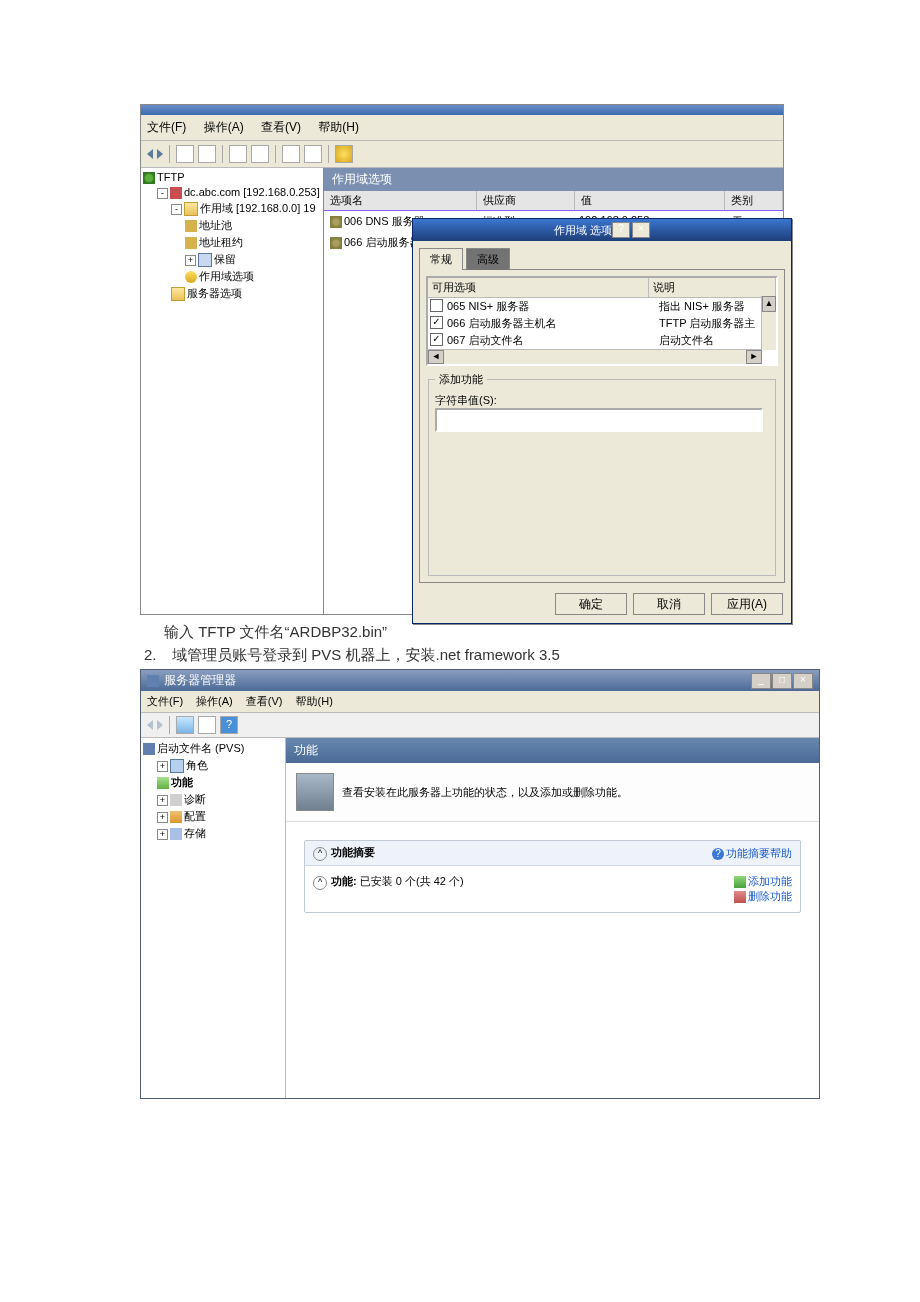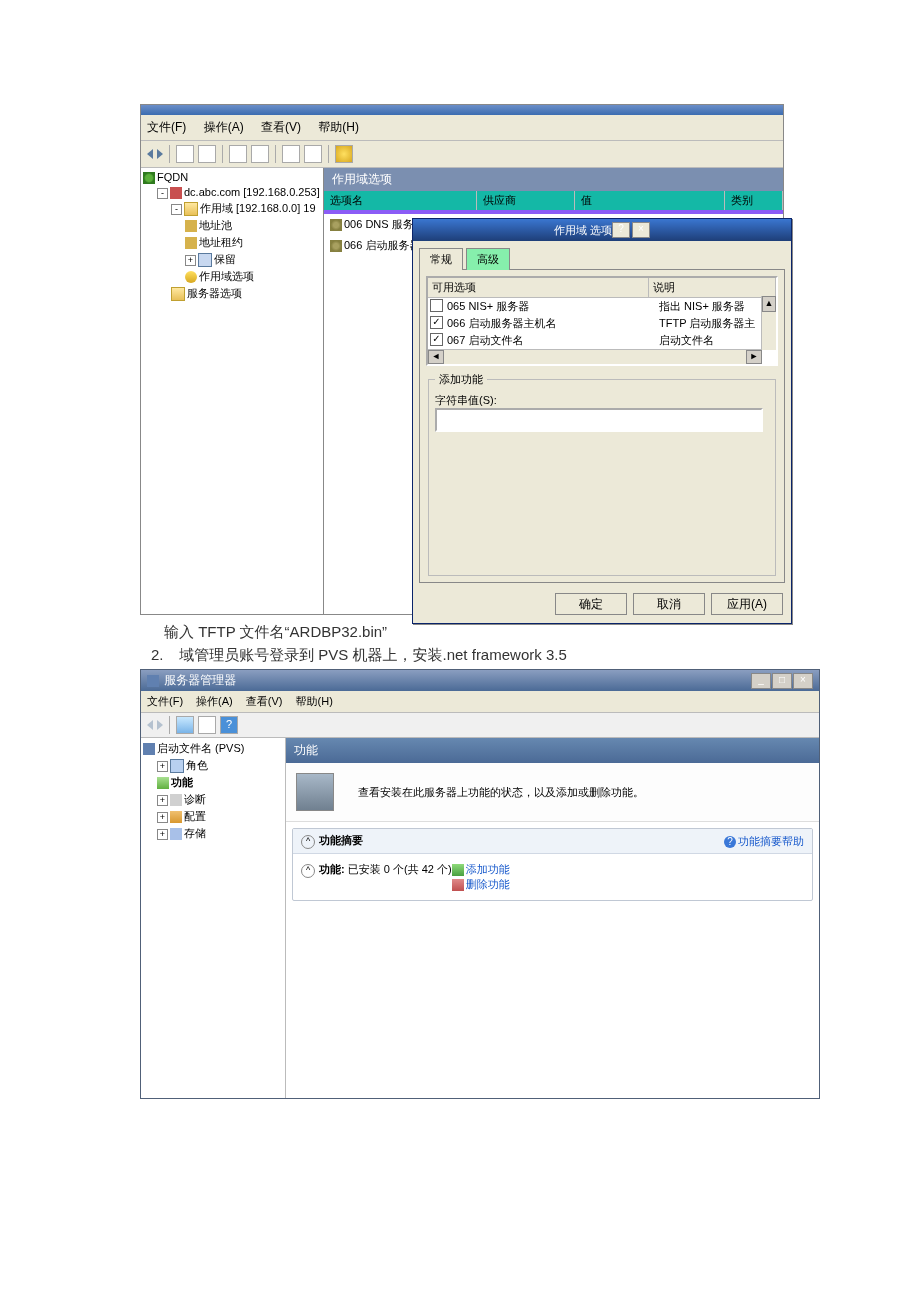--- a/index.html
+++ b/index.html
@@ -26,34 +26,34 @@
   .i-globe{background:radial-gradient(circle,#5bb03a 40%,#2f7a1e 60%)}
   .i-server{background:#c84f4f}
   .i-folder{background:linear-gradient(#ffe8a0,#e8c058);border:1px solid #c0a030}
   .i-folder-r{background:#d6b24c}
   .i-res{background:#c8d8f0;border:1px solid #5a7a9e}
   .i-opt{background:linear-gradient(#ffe060,#d8a820);border-radius:50%}
   .box{display:inline-block;width:9px;height:9px;border:1px solid #888;text-align:center;line-height:8px;font-size:9px;margin-right:2px;vertical-align:middle;background:#fff}
 
   .rpane{flex:1;background:#fff;display:flex;flex-direction:column;font-size:11px;position:relative}
   .paneltitle{background:#7b8fb0;color:#fff;padding:3px 8px;font-size:12px}
-  .listhdr{display:flex;background:#14b8a6;border-bottom:4px solid #8b5cf6}
+  .listhdr{display:flex;background:#e5e5e5;border-bottom:1px solid #8b5cf6}
   .lh{border-right:1px solid #bbb;padding:2px 6px}
   .c-name{width:140px}.c-vendor{width:85px}.c-val{flex:1}.c-cls{width:45px}
   .listrow{display:flex;padding:1px 0}
   .listrow .lh{border:none}
   .gear{display:inline-block;width:12px;height:12px;background:radial-gradient(circle,#a8a060 30%,#868040 60%);margin-right:2px;vertical-align:middle}
 
   
   .dlg{position:absolute;left:88px;top:50px;width:378px;border:1px solid #0a246a;background:#ece9d8;box-shadow:1px 1px 0 #888}
   .dlg-t{background:linear-gradient(#3a76d0,#1e3e78);color:#fff;padding:3px 22px;display:flex;justify-content:center;align-items:center}
   .dlg-t .btns{display:flex;gap:2px}
   .xbtn{width:16px;height:14px;background:#ece9d8;border:1px solid #888;font-size:10px;text-align:center;line-height:12px}
   .tabbar{padding:6px 6px 0 6px}
-  .tab{display:inline-block;padding:3px 10px;border:1px solid #888;border-bottom:none;background:#86efac;position:relative;top:1px}
+  .tab{display:inline-block;padding:3px 10px;border:1px solid #888;border-bottom:none;background:#737373;position:relative;top:1px}
   .tab.on{background:#ece9d8;z-index:2}
   .tabpanel{margin:0 6px 6px 6px;border:1px solid #888;background:#ece9d8;padding:6px}
   .optlist{border:2px inset #fff;background:#fff;height:86px;overflow:hidden;position:relative}
   .opthdr{display:flex;background:#ece9d8;border-bottom:1px solid #bbb}
   .opthdr div{padding:2px 4px;border-right:1px solid #bbb}
   .oc1{width:212px}.oc2{flex:1}
   .optrow{display:flex;padding:1px 2px}
   .scroll-v{position:absolute;right:0;top:18px;bottom:14px;width:14px;background:#ece9d8;border-left:1px solid #bbb}
   .sv-btn{height:14px;background:#d4d0c8;border:1px solid #888;text-align:center;font-size:9px;line-height:12px}
   .scroll-h{position:absolute;left:0;right:14px;bottom:0;height:14px;background:#ece9d8;border-top:1px solid #bbb;display:flex;justify-content:space-between}
@@ -70,25 +70,25 @@
   .sm-title{background:linear-gradient(#8a9ec0,#4b6a96);color:#fff;padding:2px 6px;display:flex;justify-content:space-between;align-items:center;font-size:12px}
   .sm-winbtns{display:flex;gap:1px}
   .sm-wbtn{width:18px;height:14px;background:#d4d0c8;border:1px solid #888;font-size:10px;text-align:center;line-height:12px}
   .sm-menu{background:#ece9d8;padding:3px 6px;font-size:11px;border-bottom:1px solid #bbb}
   .sm-menu span{margin-right:10px}
   .sm-tool{background:#f0f0f0;padding:3px 6px;border-bottom:1px solid #bbb;display:flex;gap:4px;align-items:center}
   .sm-body{display:flex;height:360px}
   .sm-tree{width:140px;background:#fff;border-right:1px solid #bbb;padding:2px;font-size:11px}
   .sm-main{flex:1;background:#fff}
   .sm-hdr{background:linear-gradient(#6688b0,#4b6a96);color:#fff;padding:4px 8px;font-size:12px}
-  .sm-desc{padding:10px;display:flex;align-items:center;gap:24px;font-size:11px;background:#fdfdfd;border-bottom:1px solid #ddd}
+  .sm-desc{padding:10px;display:flex;align-items:center;gap:8px;font-size:11px;background:#fdfdfd;border-bottom:1px solid #ddd}
   .sm-ico{width:36px;height:36px;background:linear-gradient(#a8b8c8,#708090);border:1px solid #888}
-  .panel{border:1px solid #c0c8d4;margin:6px;border-radius:2px}
+  .panel{border:1px solid #c0c8d4;margin:18px;border-radius:2px}
   .panel-h{background:#eef3f9;padding:4px 8px;display:flex;justify-content:space-between;align-items:center;font-size:11px;border-bottom:1px solid #d0d8e4}
-  .panel-b{padding:8px;display:flex;font-size:11px;min-height:22px}
+  .panel-b{padding:8px;display:flex;justify-content:space-between;font-size:11px;min-height:22px}
   .link{color:#1a5bcc;cursor:pointer}
   .help-ico{display:inline-block;width:12px;height:12px;border-radius:50%;background:#3a78d8;color:#fff;font-size:10px;text-align:center;line-height:12px;margin-right:2px}
   .add-ico{display:inline-block;width:12px;height:12px;background:linear-gradient(#8eda7a,#4aa040);margin-right:2px;vertical-align:middle}
   .rem-ico{display:inline-block;width:12px;height:12px;background:linear-gradient(#e08a8a,#c05050);margin-right:2px;vertical-align:middle}
   .chev{display:inline-block;width:12px;height:12px;border:1px solid #888;border-radius:50%;text-align:center;font-size:9px;line-height:11px;margin-right:4px}
   .i-role{background:#b8d0f0;border:1px solid #5a7a9e}
   .i-feat{background:linear-gradient(#a8e090,#60b040)}
   .i-diag{background:#d0d0d0}
   .i-conf{background:linear-gradient(#f0c070,#d89830)}
   .i-stor{background:#a8c0e8}
@@ -117,21 +117,21 @@
       <span class="tbtn"></span>
       <span class="tbtn"></span>
       <span class="sep"></span>
       <span class="tbtn"></span>
       <span class="tbtn"></span>
       <span class="sep"></span>
       <span class="tbtn" style="background:radial-gradient(circle,#ffe060,#d8a820)"></span>
     </div>
     <div class="mmcbody">
       <div class="tree">
-        <div class="tree-row"><span class="ticon i-globe"></span><span>FQDN</span></div>
+        <div class="tree-row"><span class="ticon i-globe"></span><span>TFTP</span></div>
         <div class="tree-row ind1"><span class="box">-</span><span class="ticon i-server"></span><span>dc.abc.com [192.168.0.253]</span></div>
         <div class="tree-row ind2"><span class="box">-</span><span class="ticon i-folder"></span><span>作用域 [192.168.0.0] 19</span></div>
         <div class="tree-row ind3"><span class="ticon i-folder-r"></span><span>地址池</span></div>
         <div class="tree-row ind3"><span class="ticon i-folder-r"></span><span>地址租约</span></div>
         <div class="tree-row ind3"><span class="box">+</span><span class="ticon i-res"></span><span>保留</span></div>
         <div class="tree-row ind3"><span class="ticon i-opt"></span><span>作用域选项</span></div>
         <div class="tree-row ind2"><span class="ticon i-folder"></span><span>服务器选项</span></div>
       </div>
       <div class="rpane">
         <div class="paneltitle">作用域选项</div>
@@ -211,21 +211,21 @@
             <button class="wbtn">确定</button>
             <button class="wbtn">取消</button>
             <button class="wbtn">应用(A)</button>
           </div>
         </div>
       </div>
     </div>
   </div>
 
   <div class="instr" style="margin-top:8px">输入 TFTP 文件名“ARDBP32.bin”</div>
-  <div class="instr" style="margin-left:11px">
+  <div class="instr" style="margin-left:4px">
     <span class="listnum">2.</span>
     <span>域管理员账号登录到 PVS 机器上，安装.net framework 3.5</span>
   </div>
 
   <div class="sm" style="width:678px">
     <div class="sm-title">
       <span><span class="ticon i-smroot"></span> <span>服务器管理器</span></span>
       <span class="sm-winbtns">
         <span class="sm-wbtn">_</span>
         <span class="sm-wbtn">□</span>

